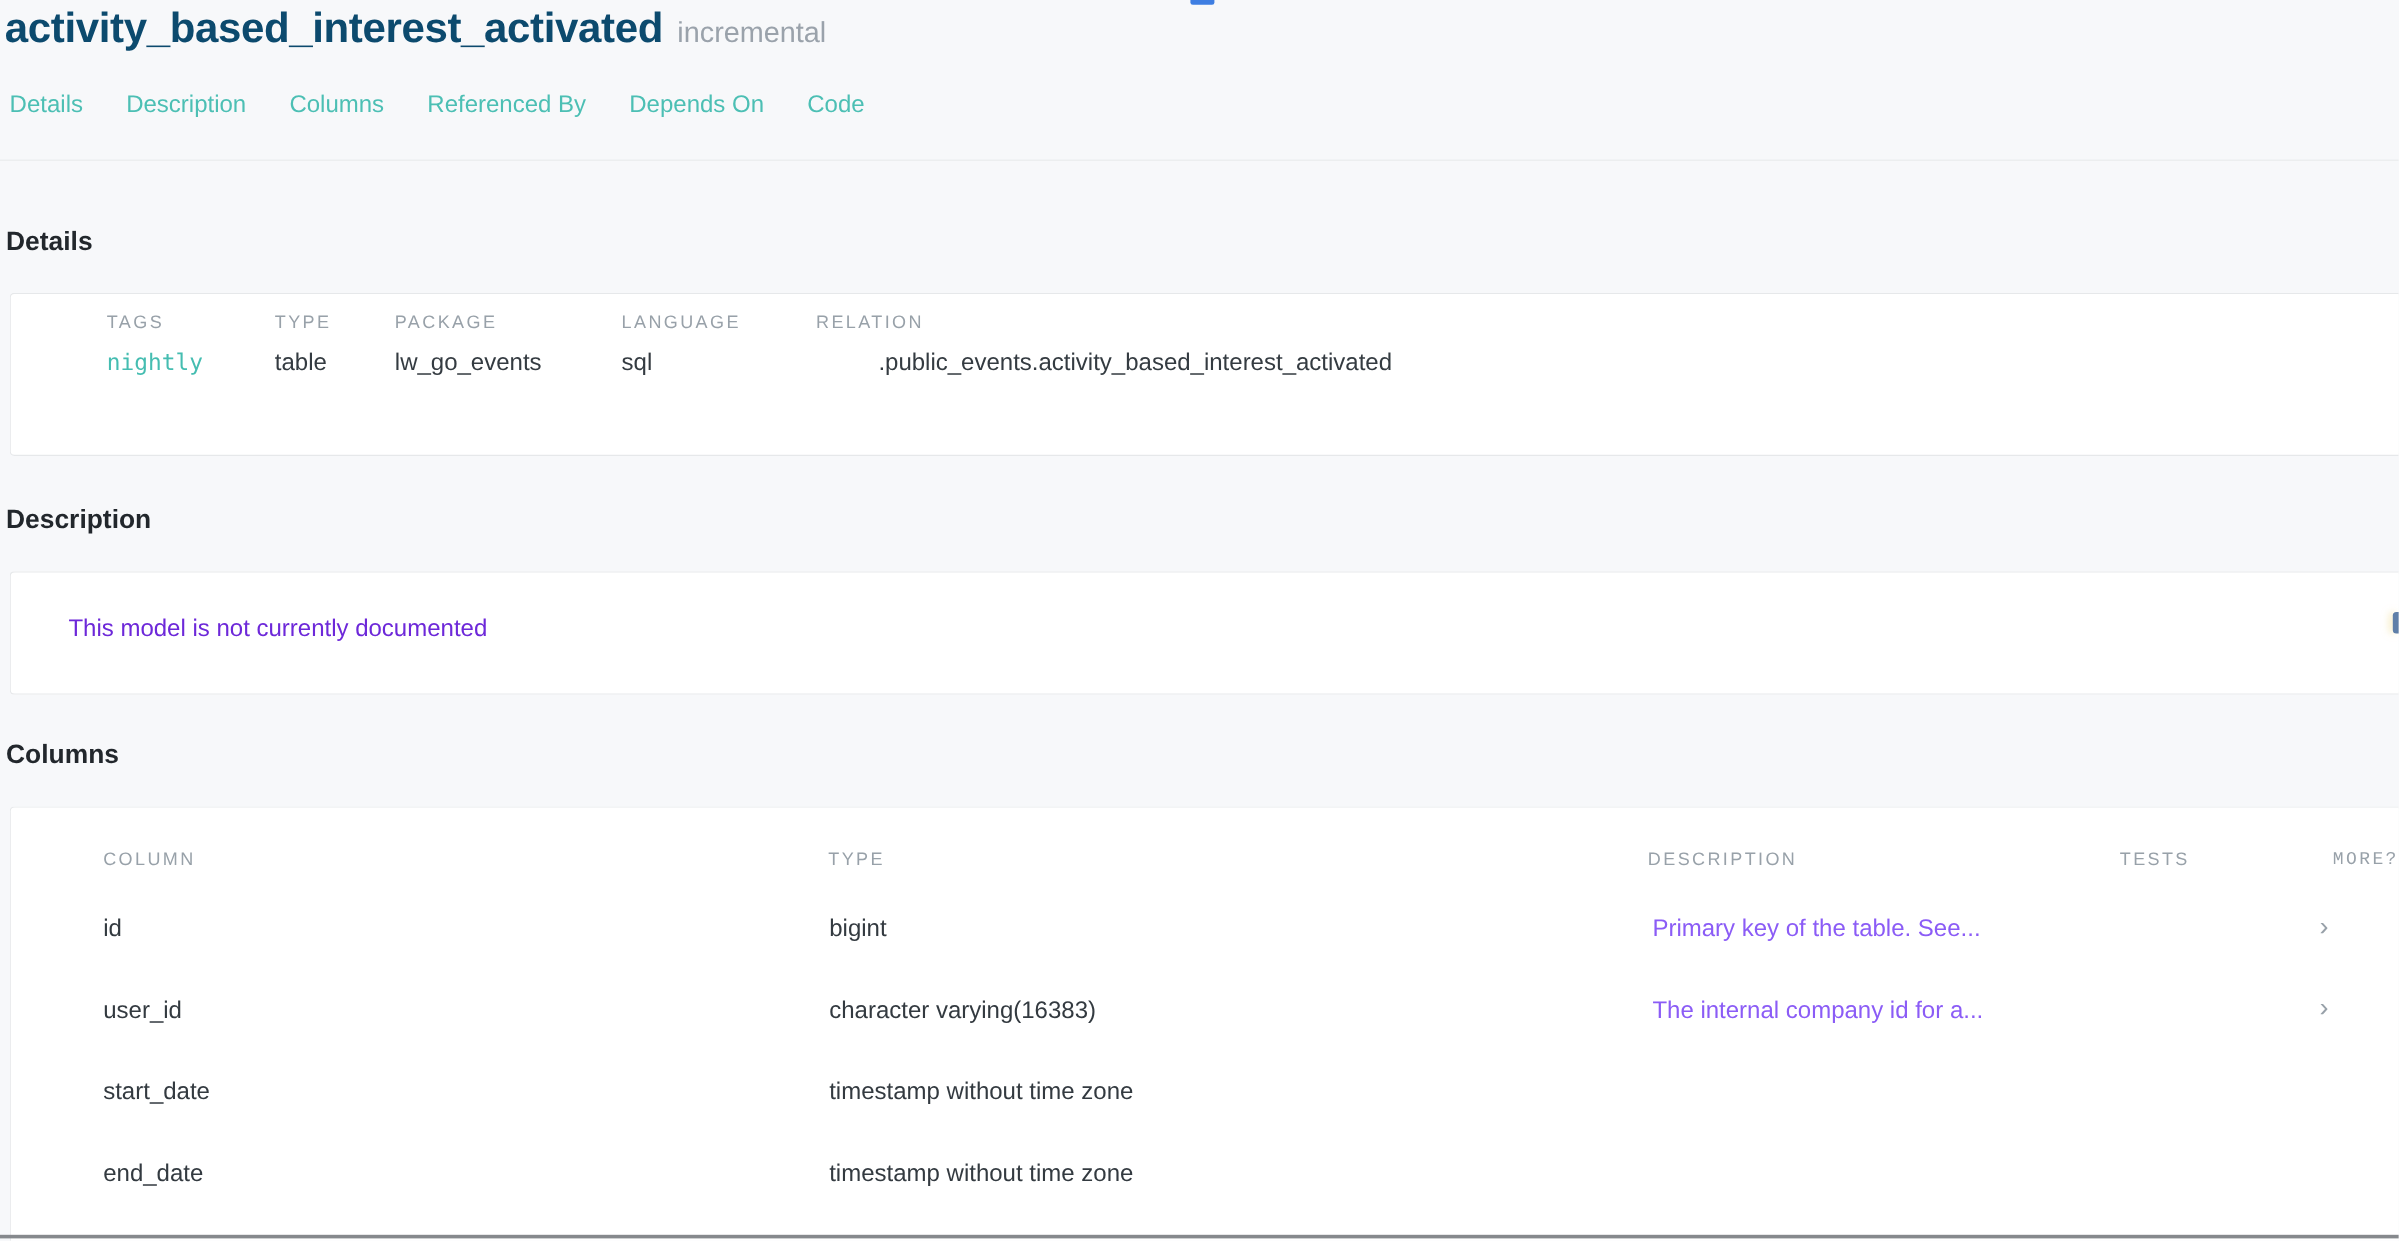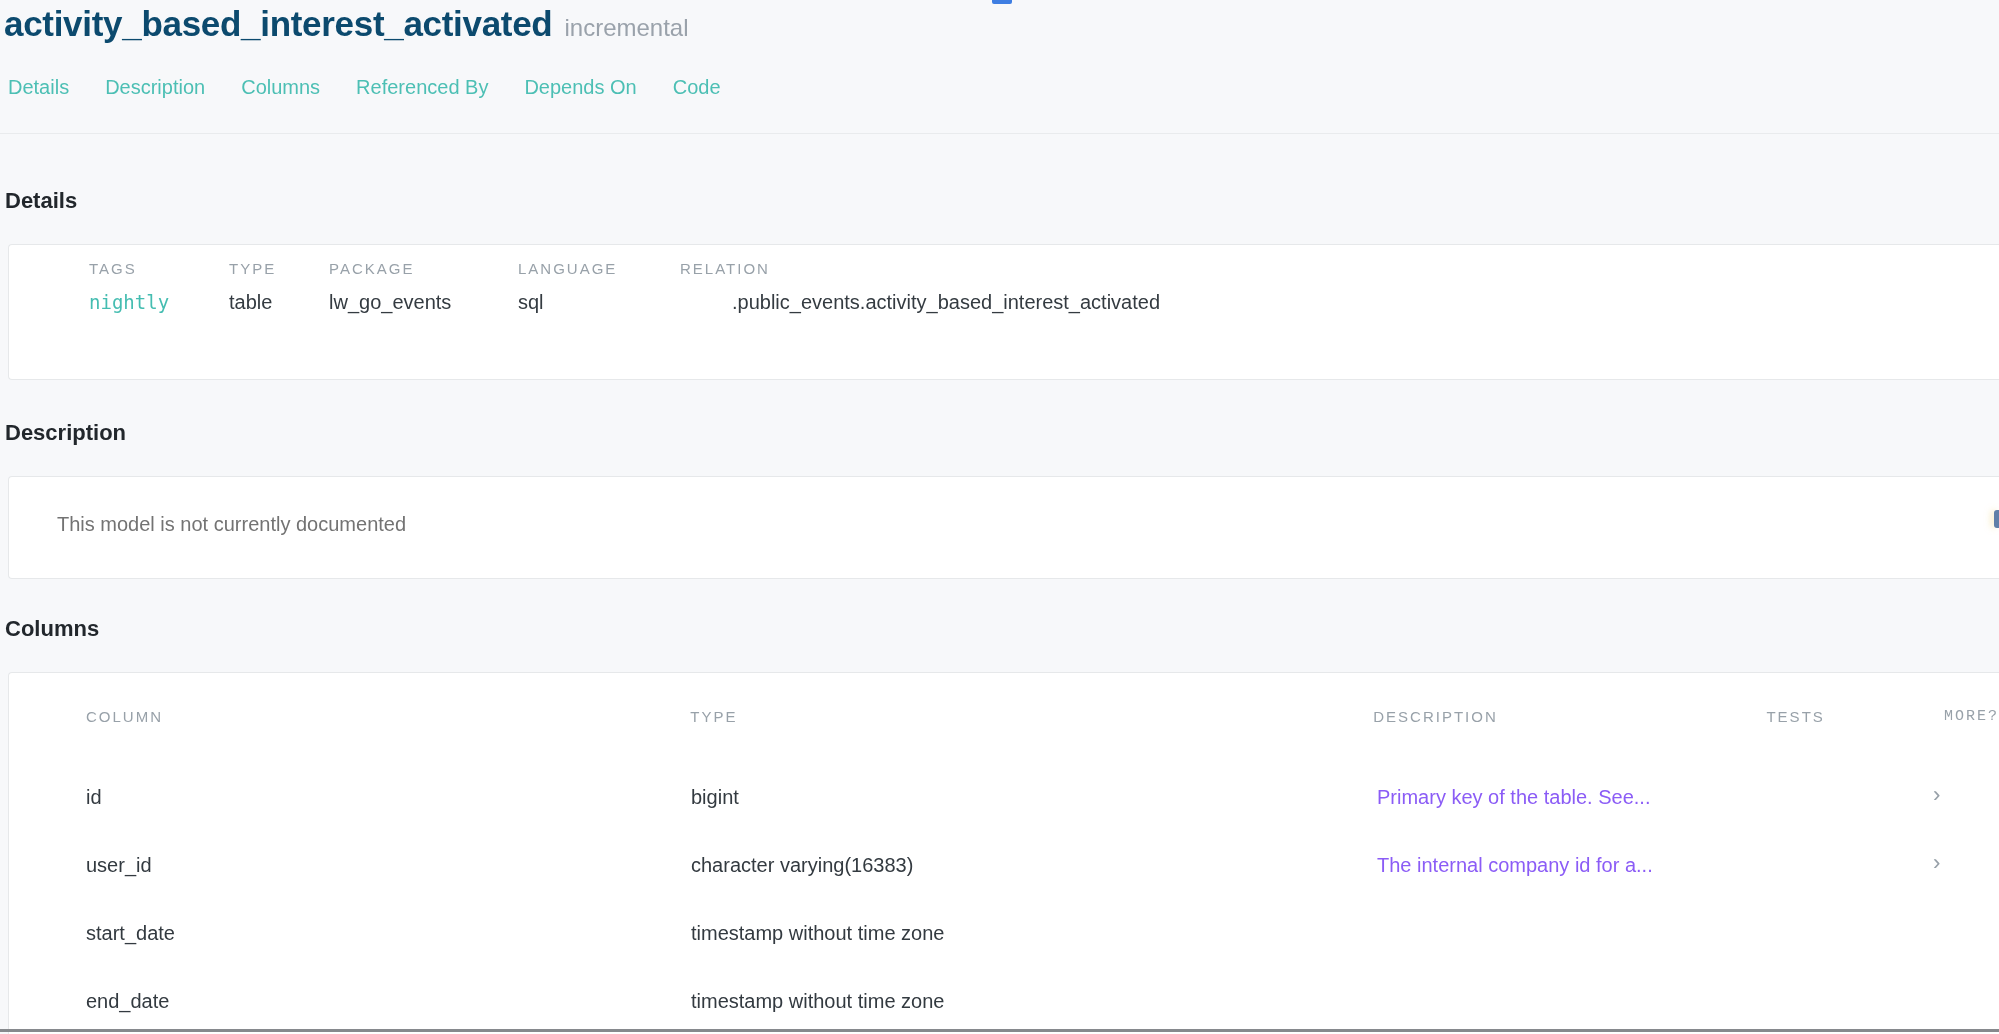--- a/index.html
+++ b/index.html
@@ -60,25 +60,25 @@
   .f-owner { width:254px; }
   .f-type { width:100px; }
   .f-package { width:189px; }
   .f-language { width:162px; }
   .f-relation { flex:1; }
   .f-relation .field-value { padding-left:52px; }
   .tag-value { font-family:"DejaVu Sans Mono", monospace; font-size:19px; color:#45bdb1; }
 
   
   .description-card { height:103px; padding:36px 0 0 48px; }
-  .description-text { font-size:20px; color:#737373; }
+  .description-text { font-size:20px; color:#6d28d9; }
 
   
   .columns-card { height:420px; padding:34px 0 0 77px; }
-  .trow { display:flex; align-items:center; }
+  .trow { display:flex; align-items:flex-start; }
   .thead-row { height:56px; align-items:flex-start;gap:16px; }
   .data-row { height:68px; cursor:default; }
   .c-column { width:605px; }
   .c-type { width:686px; }
   .c-description { width:388px; }
   .c-tests { width:125px; }
   .c-more { flex:1; padding-left:40px;font-family:Liberation Mono, monospace; }
   .cell { font-size:20px; color:#333a40; white-space:nowrap; overflow:hidden; }
   .cell-description { color:#8b5cf6; }
   .chevron { font-size:22px; color:#98a1a9; line-height:1; cursor:pointer; }

